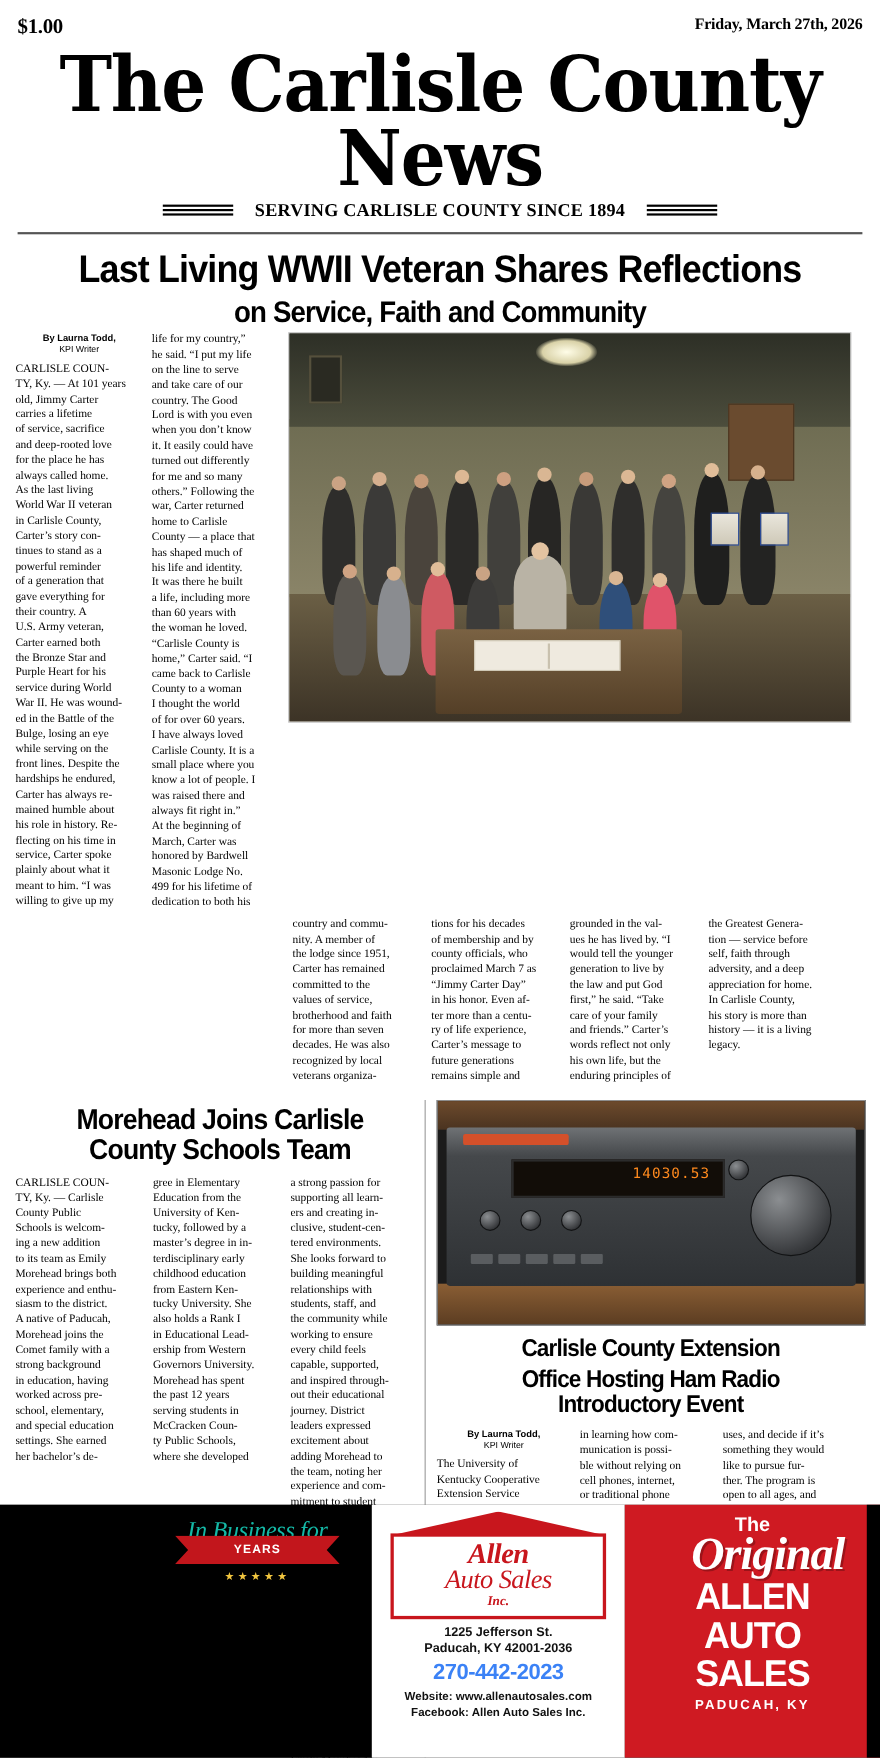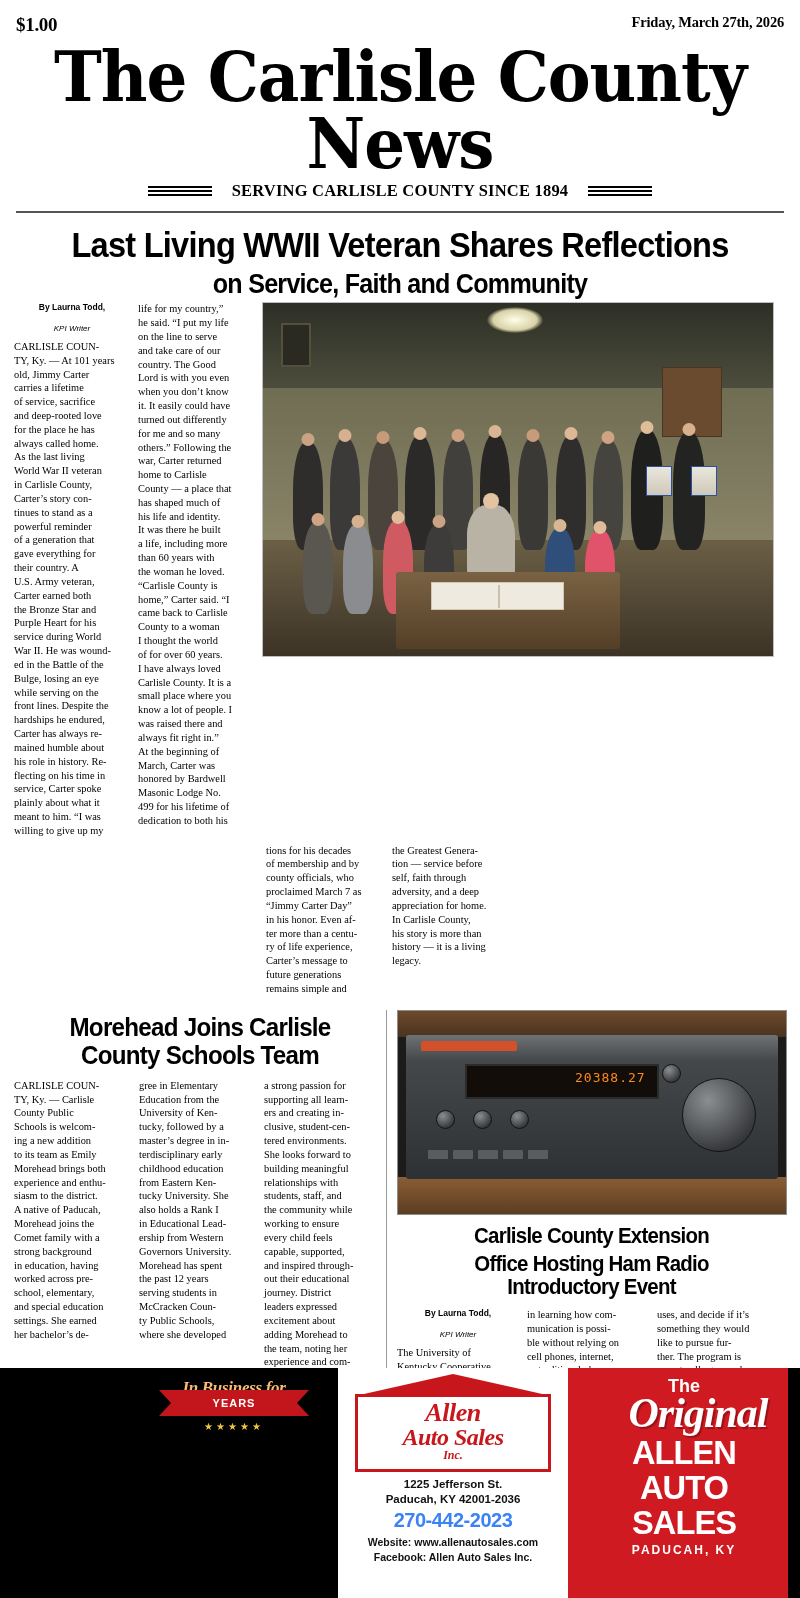--- a/index.html
+++ b/index.html
@@ -56,21 +56,21 @@
     color: #000;
   }
   .h-lead { font-size: 35px; padding: 14px 18px 8px 18px; }
   .h-sub  { font-size: 27px; }
 
   
   .byline {
     font-family: "Liberation Sans", sans-serif;
     font-weight: bold; font-size: 8.5px; text-align:center; line-height:1.25;
   }
-  .byline .role { font-weight: normal; font-style: italic; font-size: 8px; margin-top: 11px; }
+  .byline .role { font-weight: normal; font-size: 8px; }
   .col {
     font-family: "Liberation Serif", serif;
     font-size: 10.4px;
     line-height: 1.33;
     text-align: justify;
     -webkit-hyphens: none; hyphens: none;
     white-space: pre-line;
   }
 
   
@@ -144,22 +144,22 @@
   .h3 { font-size: 22px; padding: 10px 4px 6px 4px; }
 
   
   .ad {
     position:absolute; left:0; bottom:0; width:800px; height:230px;
     background:#000; display:flex;
   }
   .ad-left { width: 130px; background:#000; }
   .ad-p1 { width:208px; background:#000; position:relative; overflow:hidden;
      display:flex; flex-direction:column; align-items:center; }
-  .ad-p1-title { color:#fdba74; font-family:"Liberation Serif", serif; font-weight:bold;
-     font-style:italic; font-size:17px; margin-top:10px; letter-spacing:-0.3px;}
+  .ad-p1-title { color:#14b8a6; font-family:"Liberation Serif", serif; font-weight:normal;
+     font-style:italic; font-size:22px; margin-top:10px; letter-spacing:-0.3px;}
   .badge { position:relative; width:128px; height:128px; margin-top:2px; }
   .badge-ring { position:absolute; inset:0; border-radius:50%;
      background: conic-gradient(#fff6c2, #e3b63c, #a87a16, #f4d679, #d5a82c, #fff6c2);
      box-shadow: inset 0 0 8px rgba(0,0,0,.5); }
   .badge-inner { position:absolute; inset:9px; border-radius:50%; background:#000; }
   .badge-num { position:absolute; inset:0; display:flex; align-items:center; justify-content:center;
      font-family:"Liberation Serif", serif; font-weight:bold; font-size:60px;
      color:#f2c63f; text-shadow:0 0 3px #7a5a0a; letter-spacing:-3px; }
   .ribbon { width:150px; height:26px; background:#c2161c; margin-top:-8px;
      display:flex; align-items:center; justify-content:center;
@@ -168,21 +168,21 @@
   .stars { color:#f2c63f; font-size:10px; margin-top:5px; letter-spacing:3px; }
 
   .ad-p2 { width:230px; background:#fff; position:relative; padding-top:6px; }
   .sign { width:196px; margin:0 auto; position:relative; }
   .sign-roof { width:196px; height:22px; background:#c8161d;
      clip-path: polygon(50% 0, 100% 100%, 0 100%); }
   .sign-box { width:196px; background:#fff; border:3px solid #c8161d; margin-top:-2px;
      text-align:center; padding:4px 0 6px 0; }
   .sign-l1 { font-family:"Liberation Serif", serif; font-style:italic; font-weight:bold;
      font-size:26px; color:#c8161d; line-height:0.95; letter-spacing:-0.5px; }
-  .sign-l2 { font-family:"Liberation Serif", serif; font-style:italic; font-weight:bold;
+  .sign-l2 { font-family:"Liberation Serif", serif; font-style:italic; font-weight:normal;
      font-size:24px; color:#c8161d; line-height:0.95; letter-spacing:-0.5px; }
   .sign-l3 { font-family:"Liberation Serif", serif; font-style:italic; font-weight:bold;
      font-size:12px; color:#c8161d; }
   .ad-addr { text-align:center; font-family:"Liberation Sans", sans-serif; font-weight:bold;
      font-size:11.5px; color:#111; line-height:1.25; margin-top:5px; }
   .ad-phone { text-align:center; font-family:"Liberation Sans", sans-serif; font-weight:bold;
      font-size:20px; color:#3b82f6; margin-top:3px; letter-spacing:-0.5px; }
   .ad-web { text-align:center; font-family:"Liberation Sans", sans-serif; font-weight:bold;
      font-size:10.5px; color:#111; line-height:1.4; margin-top:3px; }
 
@@ -387,31 +387,53 @@
         </div>
 
         <div class="ph-table"></div>
         <div class="ph-book"></div>
       </div>
     </div>
 
     <div class="a1-bottom">
       <div class="col" style="visibility:hidden;width:118px;"></div>
       <div class="col" style="visibility:hidden;width:118px;"></div>
+      <div class="col">country and commu-
+nity. A member of
+the lodge since 1951,
+Carter has remained
+committed to the
+values of service,
+brotherhood and faith
+for more than seven
+decades. He was also
+recognized by local
+veterans organiza-</div>
       <div class="col">tions for his decades
 of membership and by
 county officials, who
 proclaimed March 7 as
 “Jimmy Carter Day”
 in his honor. Even af-
 ter more than a centu-
 ry of life experience,
 Carter’s message to
 future generations
 remains simple and</div>
+      <div class="col">grounded in the val-
+ues he has lived by. “I
+would tell the younger
+generation to live by
+the law and put God
+first,” he said. “Take
+care of your family
+and friends.” Carter’s
+words reflect not only
+his own life, but the
+enduring principles of</div>
       <div class="col">the Greatest Genera-
 tion — service before
 self, faith through
 adversity, and a deep
 appreciation for home.
 In Carlisle County,
 his story is more than
 history — it is a living
 legacy.</div>
     </div>
@@ -505,21 +527,21 @@
 
     </div>
 
     <div class="lower-right">
       <div class="a3-photo">
         <div class="rd-wood-t"></div>
         <div class="rd-wood-b"></div>
         <div class="rd-body">
           <div class="rd-bar"></div>
           <div class="rd-screen">
-            <div class="rd-screen-txt">20388.27</div>
+            <div class="rd-screen-txt">14030.53</div>
           </div>
           <div class="rd-knob rd-k-main"></div>
           <div class="rd-knob rd-k-sm" style="left:8%;top:52%;"></div>
           <div class="rd-knob rd-k-sm" style="left:18%;top:52%;"></div>
           <div class="rd-knob rd-k-sm" style="left:28%;top:52%;"></div>
           <div class="rd-knob rd-k-sm" style="right:26%;top:20%;"></div>
           <div class="rd-btns">
             <div class="rd-btn"></div>
             <div class="rd-btn"></div>
             <div class="rd-btn"></div>

